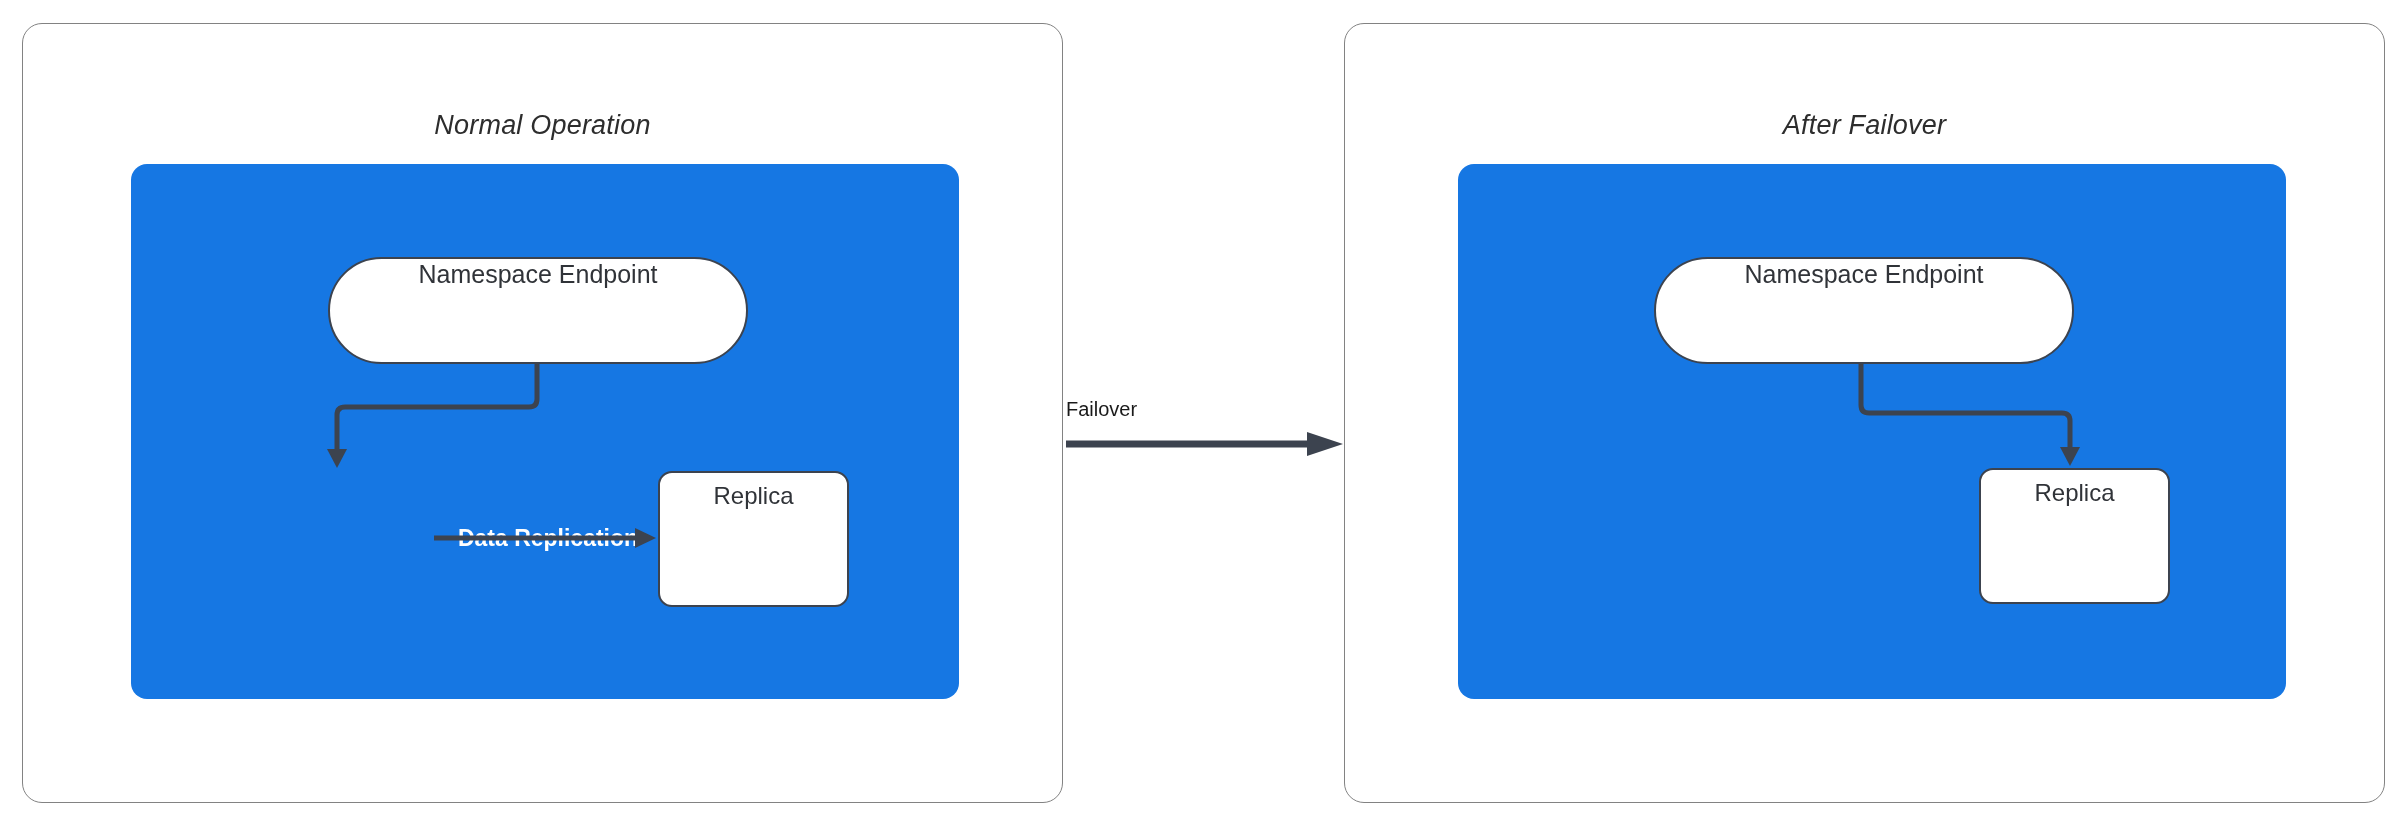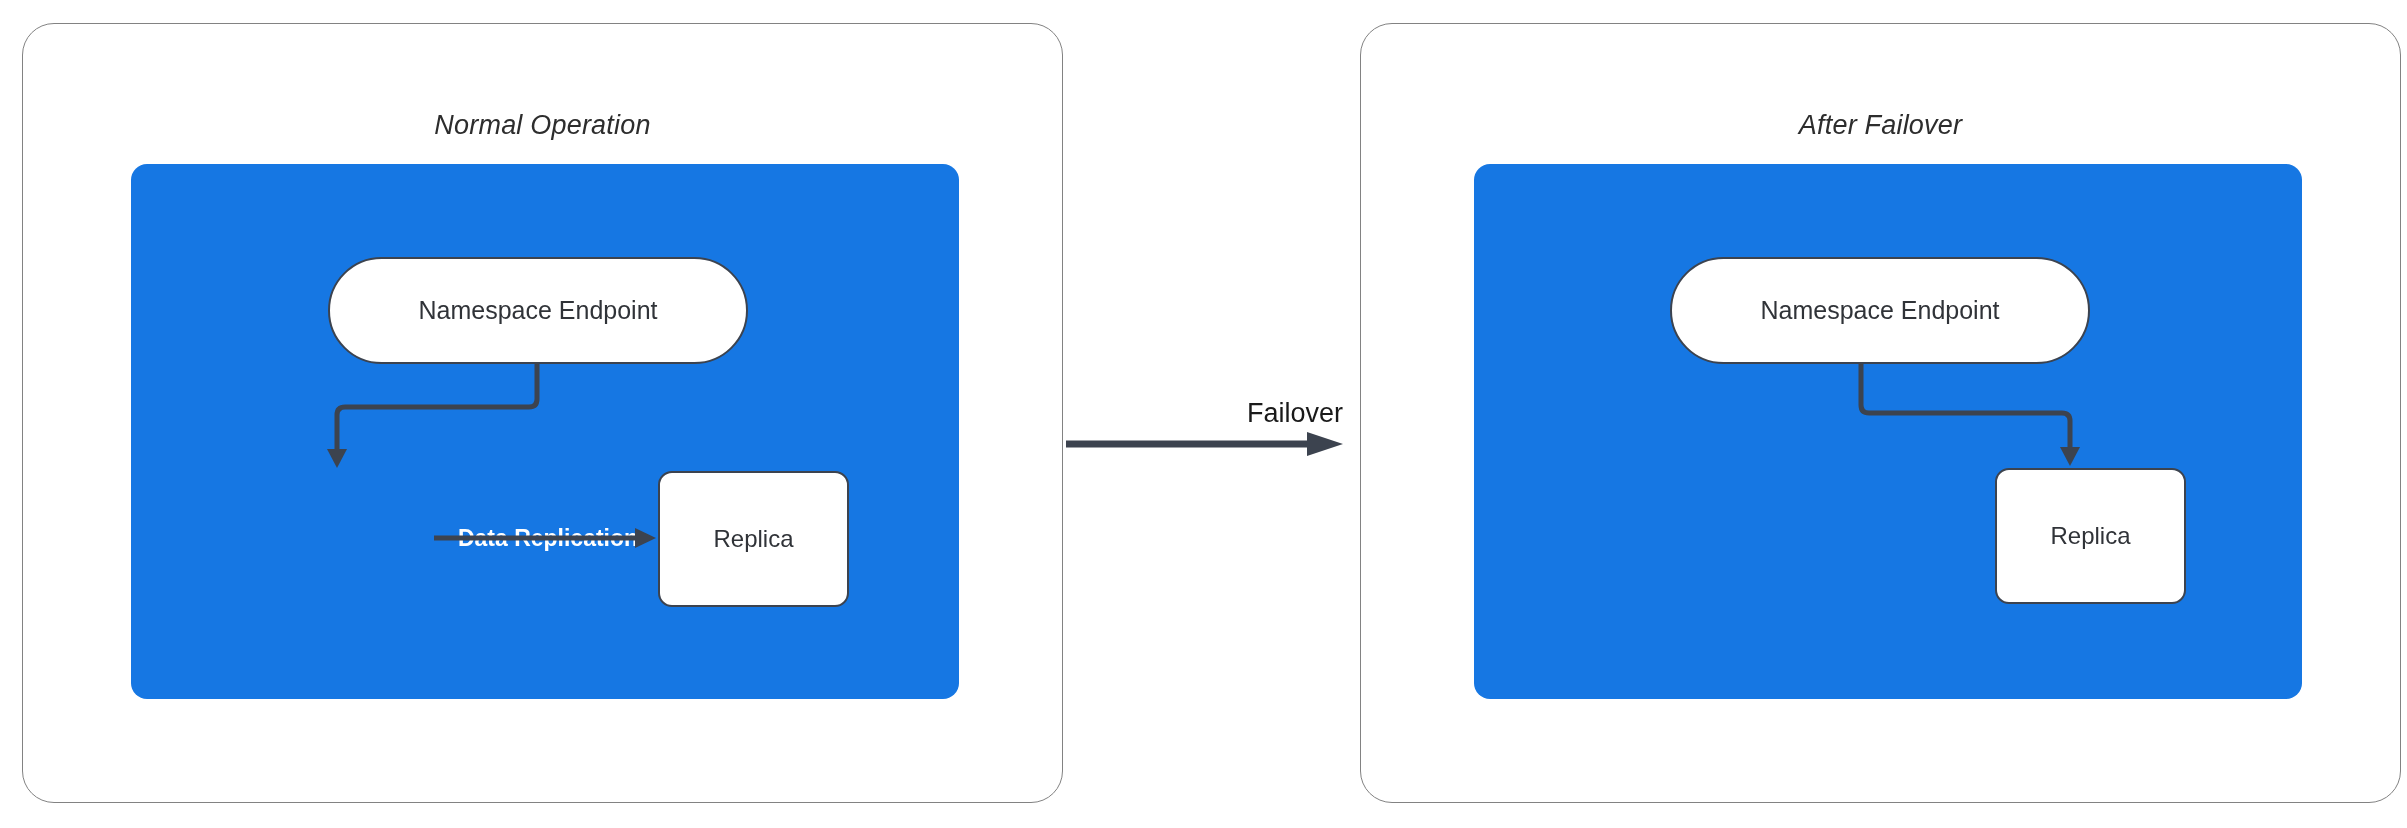--- a/index.html
+++ b/index.html
@@ -18,40 +18,40 @@
   html,body{background:#ffffff;}
   body{
     font-family:"Liberation Sans","DejaVu Sans",sans-serif;
     width:2407px;height:828px;overflow:hidden;
   }
   .canvas{position:relative;width:2407px;height:828px;background:#ffffff;}
 
   .panel{
     position:absolute;top:23px;width:1041px;height:780px;
     background:#ffffff;border:1.5px solid var(--panel-border);
-    border-radius:32px;
+    border-radius:20px;
     padding-left:29px;
   }
   .panel.left{left:22px;}
-  .panel.right{left:1344px;margin-left:16px;}
+  .panel.right{left:1344px;}
 
   .panel-title{
     position:absolute;left:0;top:86px;width:100%;
     text-align:center;font-size:27px;font-style:italic;
     color:var(--title-text);letter-spacing:.2px;
   }
 
   .cluster{
     position:absolute;top:140px;left:108px;width:828px;height:535px;
     background:var(--cluster-blue);border-radius:16px;
   }
   .panel.right .cluster{left:113px;}
 
   .node{
-    position:absolute;display:flex;align-items:center;justify-content:center;
+    position:absolute;display:flex;align-items:flex-start;justify-content:center;
     text-align:center;background:var(--node-fill);
     border:2px solid var(--stroke-dark);
     color:var(--node-text);font-size:24px;line-height:1.25;
   }
   .pill{
     width:420px;height:107px;border-radius:54px;
     border-width:2.5px;font-size:25px;
   }
   .panel.left  .pill{left:197px;top:93px;}
   .panel.right .pill{left:196px;top:93px;}
@@ -74,21 +74,21 @@
   svg.overlay{
     position:absolute;inset:0;width:2407px;height:828px;
     pointer-events:none;overflow:visible;
   }
   svg.overlay path{fill:none;stroke:var(--stroke-dark);stroke-width:5;}
   svg.overlay .head{fill:var(--stroke-dark);stroke:none;}
   svg.overlay .thick{stroke-width:7;}
 
   .failover-label{
     position:absolute;left:1066px;top:398px;width:277px;
-    text-align:right;font-size:27px;color:var(--failover-text);
+    text-align:left;font-size:20px;color:var(--failover-text);
   }
 </style>
 </head>
 <body>
 
 <div class="canvas">
 
   <div class="panel left">
     <div class="panel-title">Normal Operation</div>
 

